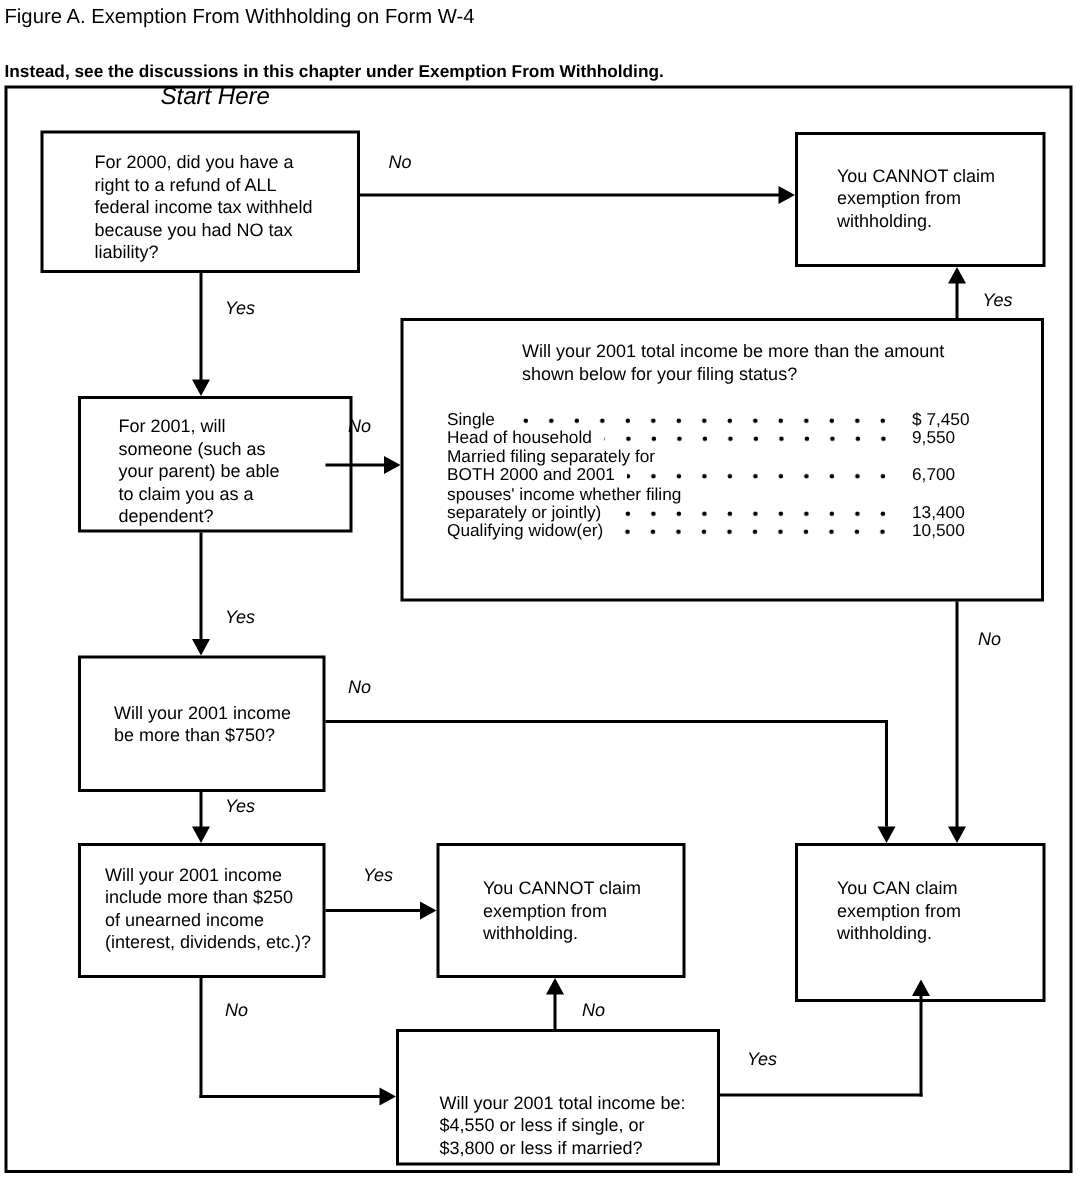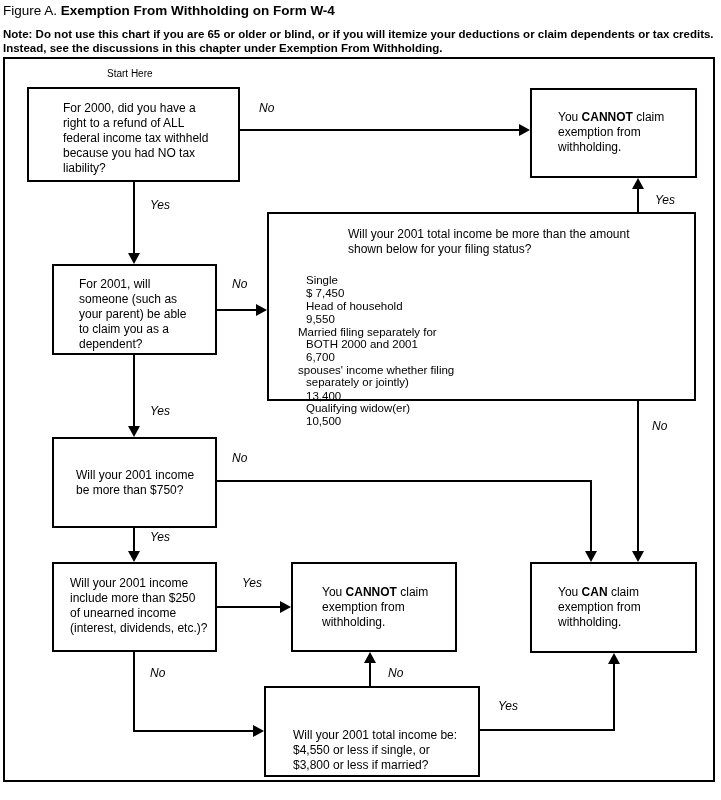--- a/index.html
+++ b/index.html
@@ -4,50 +4,50 @@
 <style>
   html,body { margin:0; padding:0; background:#fff; }
   #page {
     position:relative; width:721px; height:800px; background:#fff;
     font-family:"Liberation Sans", sans-serif; color:#000;
     overflow:hidden;
   }
   .abs { position:absolute; }
   .preline { white-space:pre-line; }
   .ital { }
-  .bold { font-weight:bold; }
+  .bold { font-weight:normal; }
 
   #title { left:3px; top:3px; font-size:13.5px; }
   #note  { left:3px; top:27px; width:714px; font-size:11.5px; font-weight:bold; line-height:14px; }
 
   #outer-border {
     left:3px; top:57px; width:712px; height:725px;
     border:2px solid #000; box-sizing:border-box;
   }
-  #start-here { left:107px; top:68px; font-size:10px; }
+  #start-here { left:107px; top:56px; font-size:16px; font-style:italic; }
 
   .qbox {
     position:absolute; border:2px solid #000; box-sizing:border-box;
     background:#fff; font-size:12px; line-height:15px;
   }
   #box-refund   { left:27px;  top:87px;  width:213px; height:95px; padding:12px 6px 0 34px; }
   #box-cannot-top { left:530px; top:88px;  width:167px; height:90px; padding:20px 6px 0 26px; }
   #box-big      { left:267px; top:212px; width:429px; height:189px; padding:0; }
-  #box-dependent{ left:52px;  top:264px; width:165px; height:91px; padding:11px 6px 0 25px; }
+  #box-dependent{ left:52px;  top:264px; width:183px; height:91px; padding:11px 6px 0 25px; }
   #box-750      { left:52px;  top:437px; width:165px; height:91px; padding:29px 6px 0 22px; }
   #box-unearned { left:52px;  top:562px; width:165px; height:90px; padding:12px 4px 0 16px; }
   #box-cannot-mid { left:291px; top:562px; width:166px; height:90px; padding:21px 6px 0 29px; }
-  #box-can      { left:530px; top:562px; width:167px; height:91px; padding:21px 6px 0 26px; }
+  #box-can      { left:530px; top:562px; width:167px; height:106px; padding:21px 6px 0 26px; }
   #box-total    { left:264px; top:686px; width:216px; height:91px; padding:40px 4px 0 27px; }
 
   .rest { display:block; white-space:pre-line; }
 
   #bigbox-heading { margin:13px 10px 0 79px; font-size:12px; line-height:15px; }
   #bigbox-list { margin-top:17px; padding:0 28px 0 29px; font-size:11.5px; line-height:12.4px; }
-  .brow { display:flex; align-items:baseline;flex-direction:column; }
+  .brow { display:flex; align-items:baseline; }
   .lbl { white-space:nowrap; }
   .ind1 { }
   .leader {
     flex:1; height:5px; margin:0 5px 1px 8px;
     background-image:radial-gradient(circle at 2.5px 2.5px, #000 1.3px, transparent 1.7px);
     background-size:17px 5px; background-repeat:repeat-x; background-position:right bottom;
   }
   .amt { min-width:58px; white-space:nowrap; }
 
   .hline, .vline { position:absolute; background:#000; }
@@ -59,21 +59,21 @@
   .arr-up    { border-left:6px solid transparent; border-right:6px solid transparent; border-bottom:11px solid #000; }
   .elabel { position:absolute; font-size:12px; font-style:italic; }
 </style>
 </head>
 <body>
 
 <div id="page">
 
   <div id="title" class="abs"><span>Figure A. </span><span class="bold">Exemption From Withholding on Form W-4</span></div>
 
-  <div id="note" class="abs"><span>Note: Do not use this chart if you are 65 or older or blind, or if you will itemize your deductions or claim dependents or tax credits.</span><br><span>Instead, see the discussions in this chapter under </span><span class="ital">Exemption From Withholding</span><span>.</span></div>
+  <div id="note" class="abs"><br><span>Instead, see the discussions in this chapter under </span><span class="ital">Exemption From Withholding</span><span>.</span></div>
 
   <div id="outer-border" class="abs"></div>
 
   <div id="start-here" class="abs">Start Here</div>
 
   <div id="box-refund" class="qbox preline">For 2000, did you have a
 right to a refund of ALL
 federal income tax withheld
 because you had NO tax
 liability?</div>

